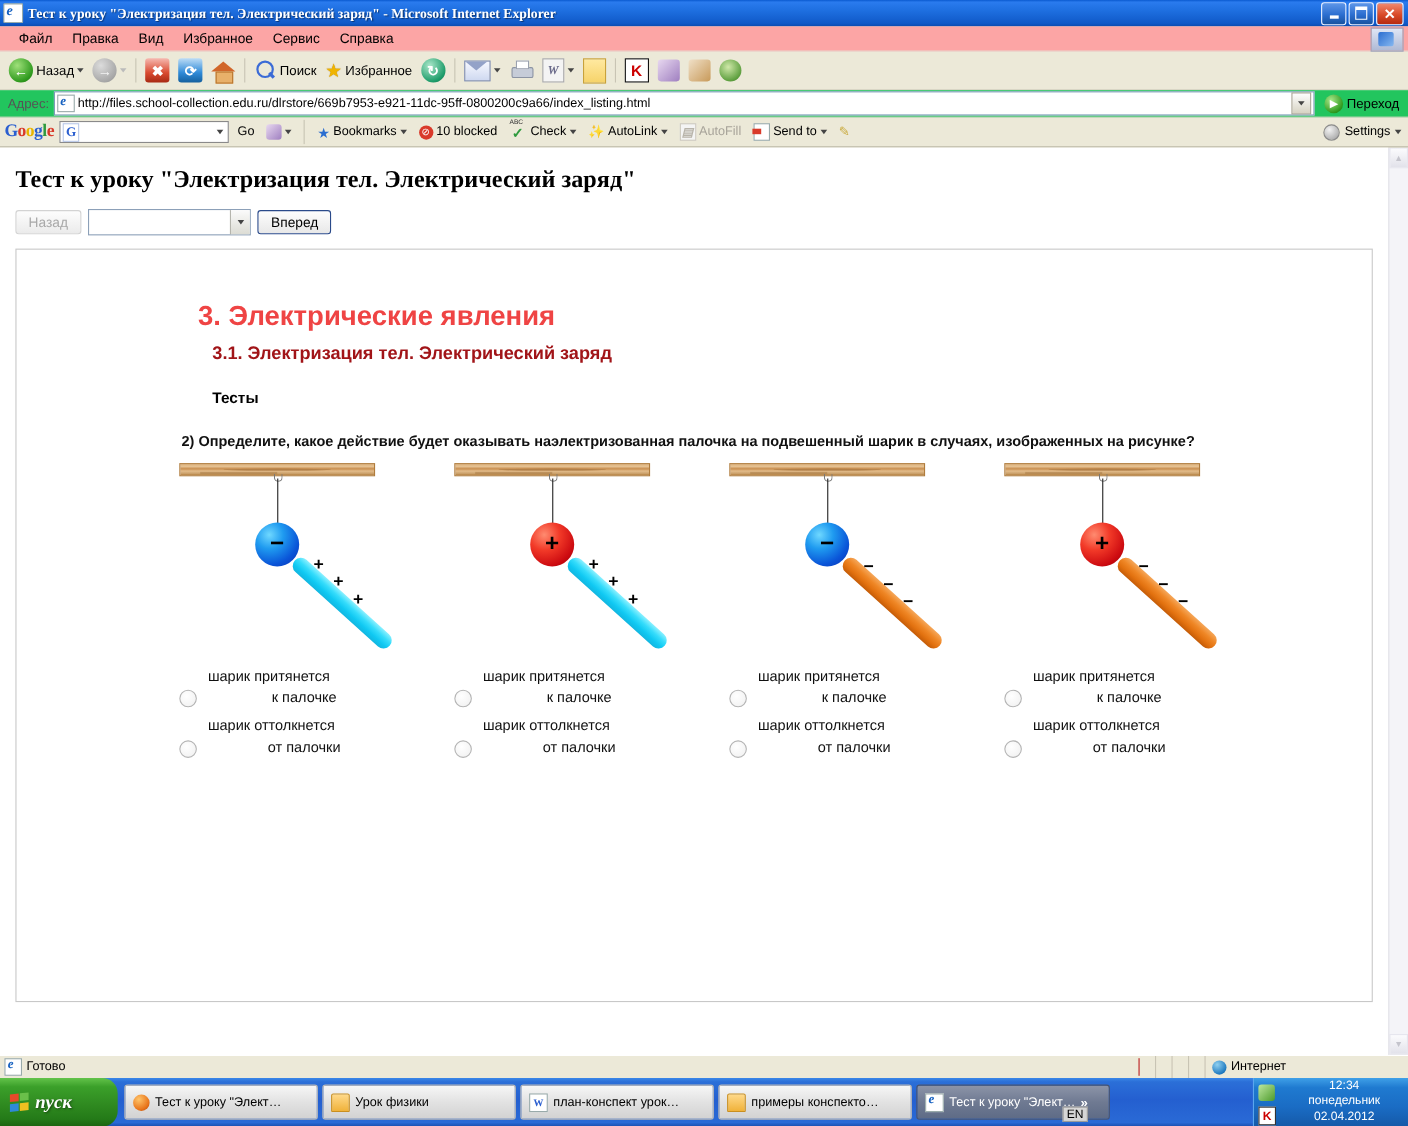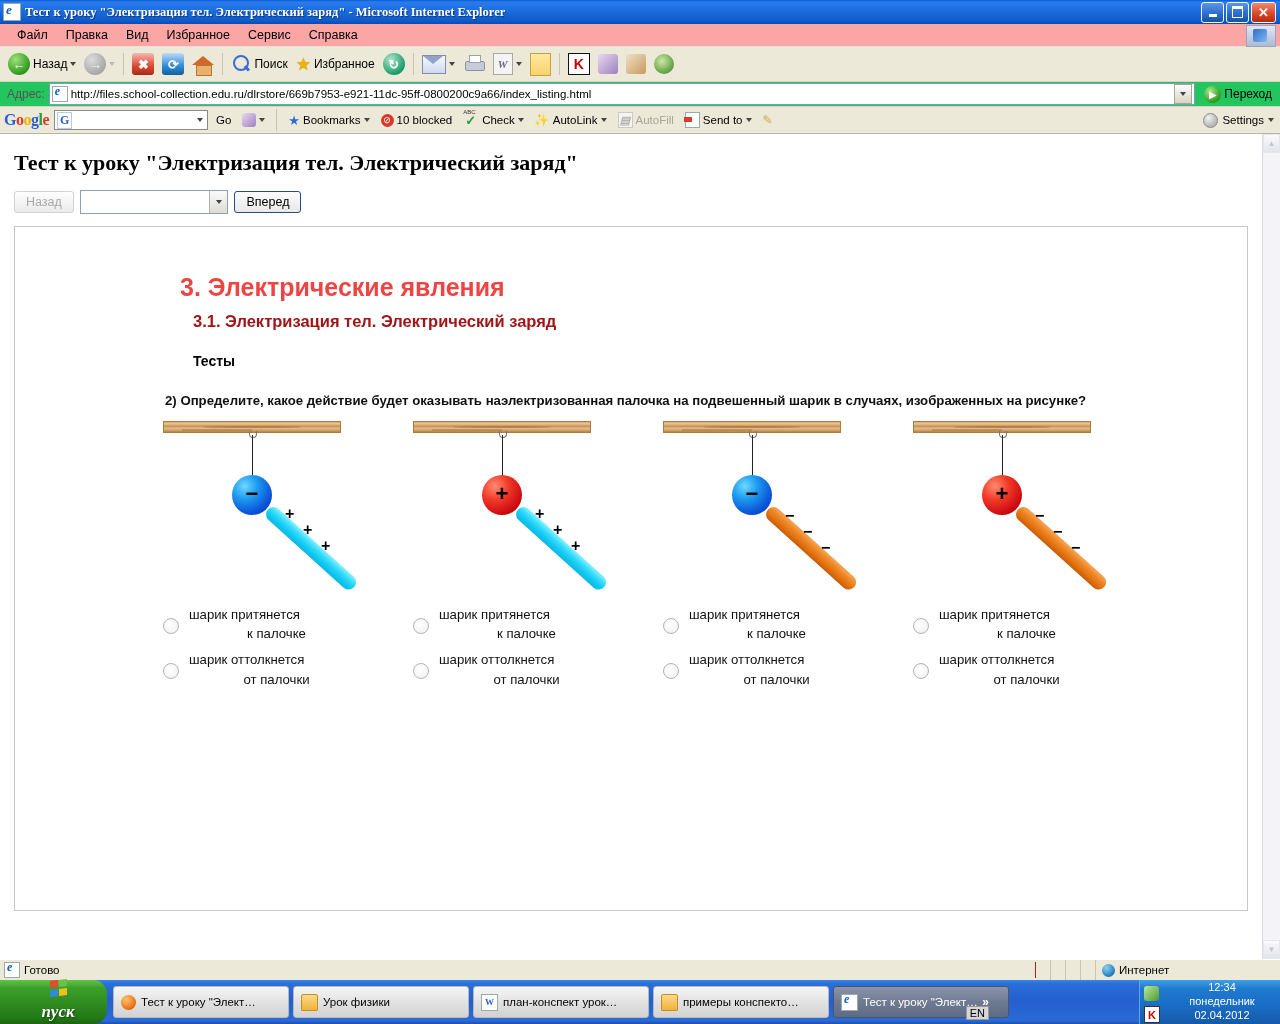--- a/index.html
+++ b/index.html
@@ -159,21 +159,21 @@
   .ball.pos{background:radial-gradient(circle at 32% 28%,#ff8b70 0%,#f23a28 35%,#cc0a10 72%,#8e0008 100%);}
   .ball .sign{display:block;transform:translateY(-1px);}
   .rod{position:absolute;left:105px;top:84px;width:116px;height:15px;border-radius:8px;
     transform:rotate(42deg);transform-origin:left center;}
   .rod.cyan{background:linear-gradient(to bottom,#8af0ff 0%,#35dcfb 35%,#0fc8f2 70%,#13b6e0 100%);}
   .rod.orange{background:linear-gradient(to bottom,#f5a75a 0%,#ef8726 35%,#e2710f 70%,#c45c08 100%);}
   .charge{position:absolute;font-size:16px;font-weight:bold;color:#000;line-height:1;}
 
   .answers{display:flex;padding-left:148px;margin-top:2px;}
   .acol{width:250px;}
-  .arow{display:flex;align-items:center;gap:10px;margin-bottom:7px;}
+  .arow{display:flex;align-items:flex-end;gap:10px;margin-bottom:7px;}
   .radio{width:14px;height:14px;border-radius:50%;border:1px solid #b4b4b4;
     background:radial-gradient(circle at 40% 35%,#fff,#efefef);flex:0 0 14px;margin-top:3px;}
   .atext{font-size:13.2px;color:#111;line-height:1.45;width:175px;}
   .atext .l2{display:block;text-align:center;}
   .submitwrap{display:flex;justify-content:center;margin-top:44px;}
   .submit{font-size:13.5px;padding:6px 26px;border:1px solid #9aa0a8;border-radius:7px;
     background:linear-gradient(to bottom,#ffffff,#f2f2f2 55%,#e4e4e4);color:#1a2a4a;
     box-shadow:0 1px 2px rgba(0,0,0,.18);}
 
   
@@ -184,21 +184,21 @@
   .st-favic:after{content:"e";position:absolute;left:2px;top:-3px;font:italic bold 12px "Liberation Serif",serif;color:#1560c0;}
   .st-cell{width:14px;border-right:1px solid #c8c4b4;height:100%;}
   .st-zone{display:flex;align-items:center;gap:4px;padding:0 8px 0 6px;width:170px;}
   .globe{width:13px;height:13px;border-radius:50%;background:radial-gradient(circle at 35% 30%,#8fd0f0,#1f7ac0 70%,#14548a);}
 
   .taskbar{height:44px;flex:0 0 44px;display:flex;align-items:stretch;
     background:linear-gradient(to bottom,#3a87e8 0%,#2b6fd8 8%,#245fd0 45%,#2a6ad6 92%,#1b4fb0 100%);}
   .startbtn{width:98px;display:flex;align-items:center;gap:6px;padding-left:9px;
     background:linear-gradient(to bottom,#63c34a 0%,#3ba02a 18%,#2f8a20 55%,#247a18 85%,#1c6410 100%);
     border-radius:0 14px 14px 0;color:#fff;font-family:"Liberation Serif",serif;font-style:italic;
-    font-weight:bold;font-size:17px;text-shadow:1px 1px 2px rgba(0,0,0,.5);flex-direction:column;}
+    font-weight:bold;font-size:17px;text-shadow:1px 1px 2px rgba(0,0,0,.5);}
   .flag{width:17px;height:16px;display:grid;grid-template-columns:1fr 1fr;grid-template-rows:1fr 1fr;gap:1.5px;transform:skewY(-6deg);}
   .flag i{display:block;}
   .flag i:nth-child(1){background:#e84a2a;}.flag i:nth-child(2){background:#6ac04a;}
   .flag i:nth-child(3){background:#2f8ad8;}.flag i:nth-child(4){background:#f0c020;}
   .tasks{flex:1;display:flex;align-items:center;gap:4px;padding:0 6px;position:relative;}
   .task{width:160px;height:30px;display:flex;align-items:center;gap:5px;padding:0 7px;
     background:linear-gradient(to bottom,#f6f6f6,#e2e2e2 50%,#d2d2d2);border:1px solid #b8b8b8;border-radius:3px;
     font-size:11.5px;color:#000;white-space:nowrap;overflow:hidden;}
   .task.active{background:linear-gradient(to bottom,#8c94a8,#6f7a92 50%,#5e6b86);border:1px solid #4a5570;color:#fff;}
   .ticon{width:15px;height:15px;flex:0 0 15px;}

